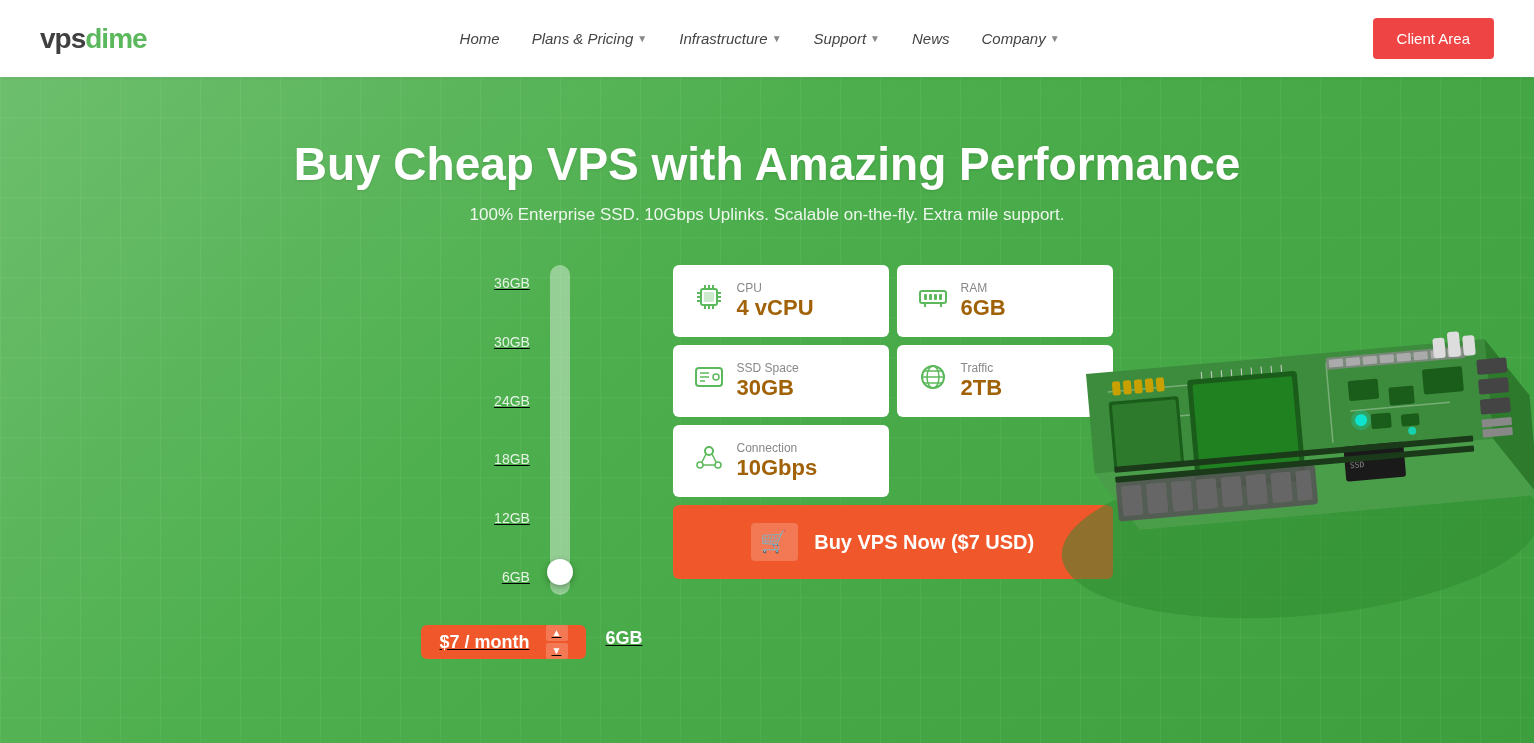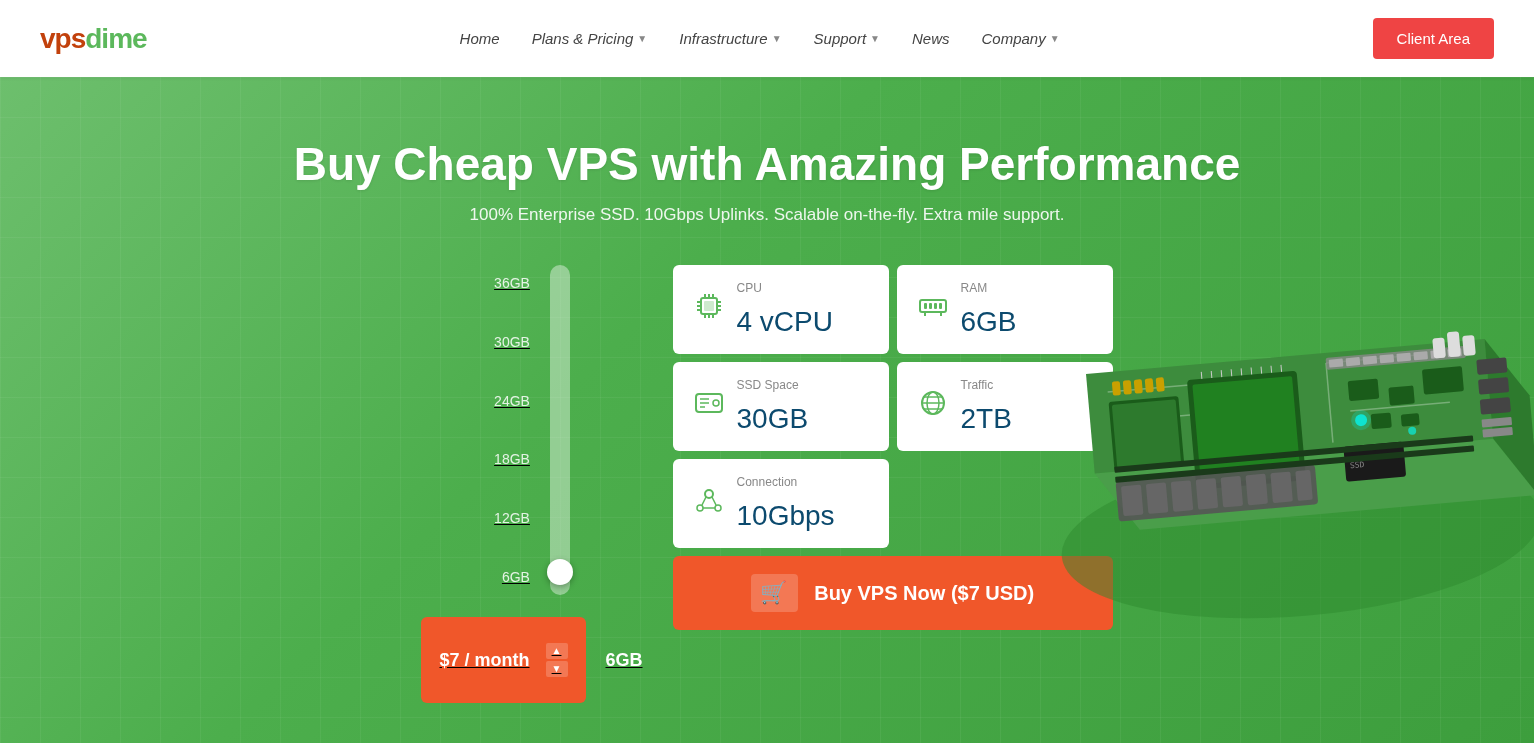--- a/index.html
+++ b/index.html
@@ -21,21 +21,21 @@
       box-shadow: 0 1px 4px rgba(0,0,0,0.08);
       position: relative;
       z-index: 10;
     }
     .logo {
       font-size: 28px;
       font-weight: 700;
       color: #555;
       letter-spacing: -1px;
     }
-    .logo span.vps { color: #c2410c; }
+    .logo span.vps { color: #404040; }
     .logo span.dime { color: #5cb85c; margin-top: 40px; }
     .nav-links {
       display: flex;
       align-items: center;
       gap: 8px;
       list-style: none;
       font-style: italic;
     }
     .nav-links li a {
       text-decoration: none;
@@ -145,25 +145,25 @@
       bottom: 10px;
       left: 50%;
       transform: translateX(-50%);
       box-shadow: 0 2px 6px rgba(0,0,0,0.3);
     }
 
     
     .price-badge {
       background: #f0572a;
       color: #fff;
-      padding: 26px 18px;
+      padding: 0 18px;
       border-radius: 6px;
       font-size: 18px;
       font-weight: 700;
-      margin-top: 12px;
+      margin-top: 20px;
       white-space: nowrap;
       display: flex;
       align-items: center;
       gap: 16px;
     }
     .stepper {
       display: flex;
       flex-direction: column;
       gap: 2px;
     }
@@ -209,35 +209,35 @@
       display: flex;
       flex-direction: column;
       gap: 4px;
     }
     .spec-label {
       font-size: 12px;
       color: #888;
       font-weight: 500;
     }
     .spec-value {
-      font-size: 28px;
-      font-weight: 400;
-      color: #0c4a6e;
+      font-size: 22px;
+      font-weight: 700;
+      color: #a16207;
     }
     .spec-icon {
       font-size: 22px;
       color: #5cb85c;
       margin-bottom: 2px;
     }
     .spec-header {
       display: flex;
       align-items: center;
       gap: 12px;
     }
-    .spec-text { display: flex; flex-direction: column; gap: 11px; }
+    .spec-text { display: flex; flex-direction: column; }
 
     
     .buy-btn {
       grid-column: 1 / -1;
       background: #f0572a;
       color: #fff;
       border: none;
       border-radius: 6px;
       padding: 18px 0;
       font-size: 20px;

